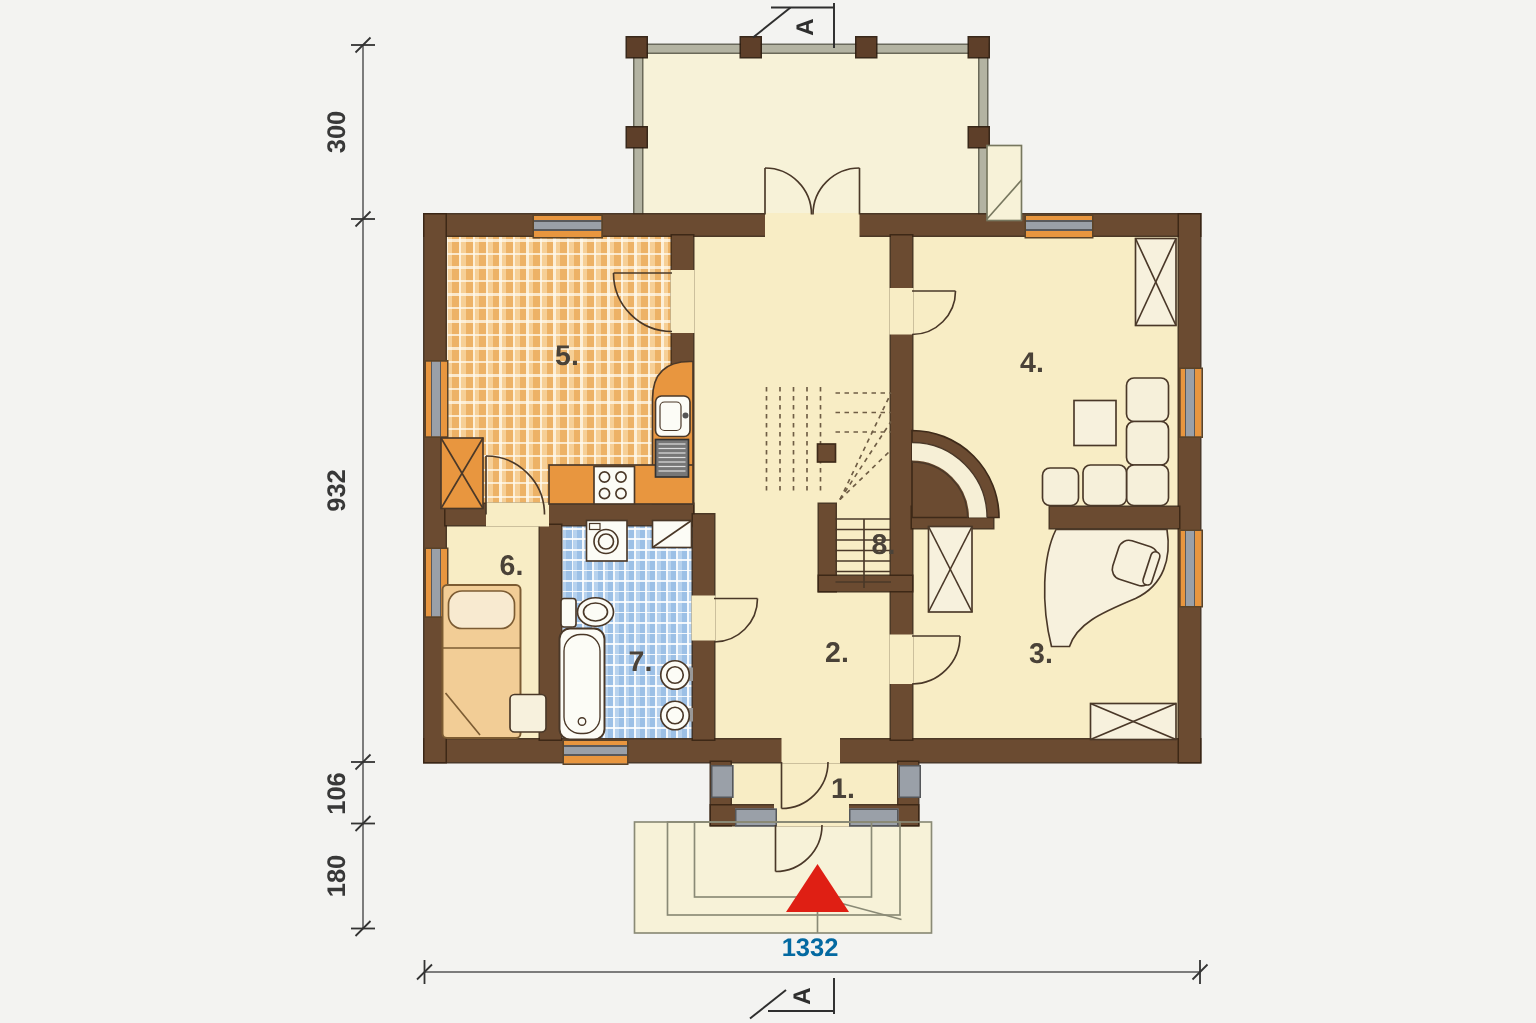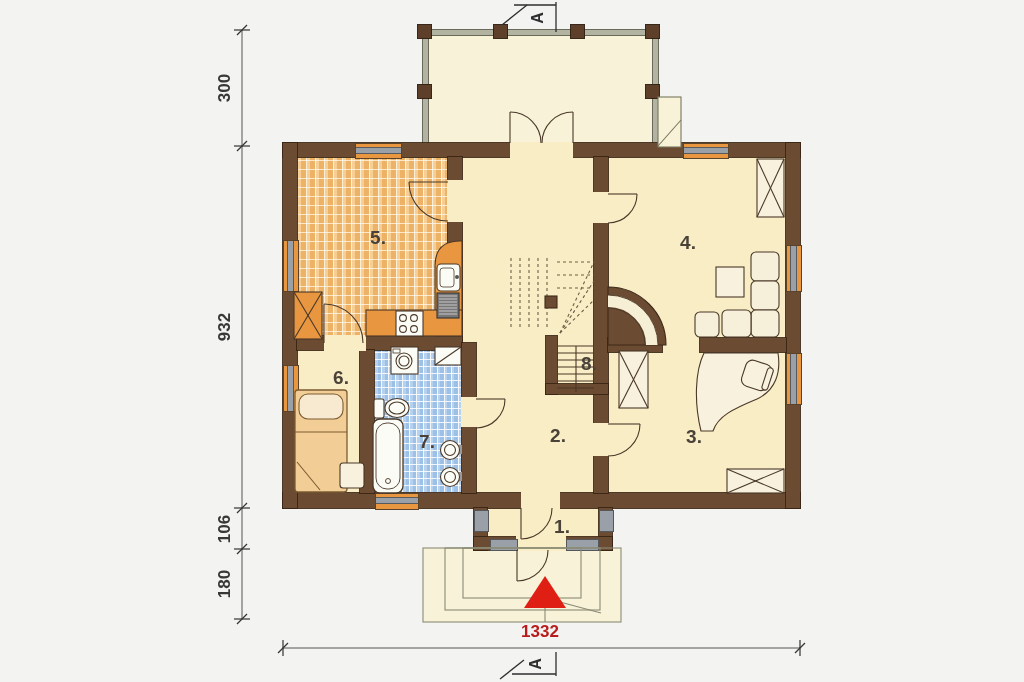--- a/index.html
+++ b/index.html
@@ -21,21 +21,21 @@
   .twall{position:absolute;background:#b3b3a2;box-shadow:0 0 0 1px rgba(90,90,75,.9);}
   .post{position:absolute;background:#5e3f29;box-shadow:0 0 0 1px rgba(45,28,15,.95);width:13px;height:13px;}
   .opening{position:absolute;background:#f8edc5;}
   .winh{position:absolute;border:1px solid #5a4328;
     background:linear-gradient(to bottom,#e8963f 0 3px,#58595c 3px 4px,#9aa0a8 4px 9px,#58595c 9px 10px,#e8963f 10px 100%);}
   .winv{position:absolute;border:1px solid #5a4328;
     background:linear-gradient(to right,#e8963f 0 3px,#58595c 3px 4px,#9aa0a8 4px 9px,#58595c 9px 10px,#e8963f 10px 100%);}
   .wing{position:absolute;background:#9aa0a8;border:1px solid #55575a;}
   .rl{position:absolute;transform:translate(-50%,-50%);font-size:19px;font-weight:bold;color:#4a4238;}
   .dim{position:absolute;transform:translate(-50%,-50%) rotate(-90deg);font-size:17px;font-weight:bold;color:#383838;white-space:nowrap;}
-  .dimh{position:absolute;transform:translate(-50%,-50%);font-size:17px;font-weight:bold;color:#b91c1c;}
+  .dimh{position:absolute;transform:translate(-50%,-50%);font-size:17px;font-weight:bold;color:#0369a1;}
   .sec{position:absolute;transform:translate(-50%,-50%) rotate(-90deg);font-size:16px;font-weight:bold;color:#2e2e2e;}
   svg.overlay{position:absolute;left:0;top:0;}
 </style>
 </head>
 <body>
 
 <div class="canvas">
 
   <div class="terrace-floor" style="left:423px;top:30px;width:235px;height:113px;"></div>
   <div class="terrace-floor" style="left:423px;top:548px;width:198px;height:74px;"></div>

